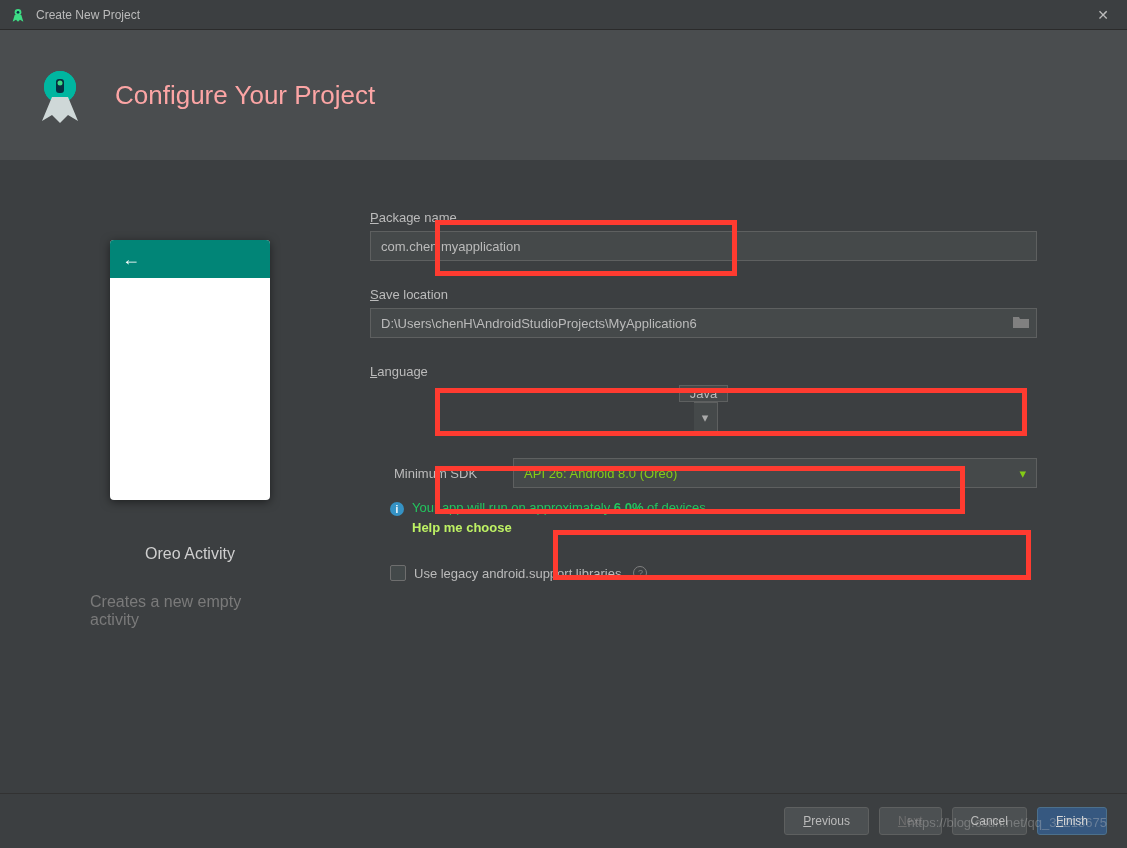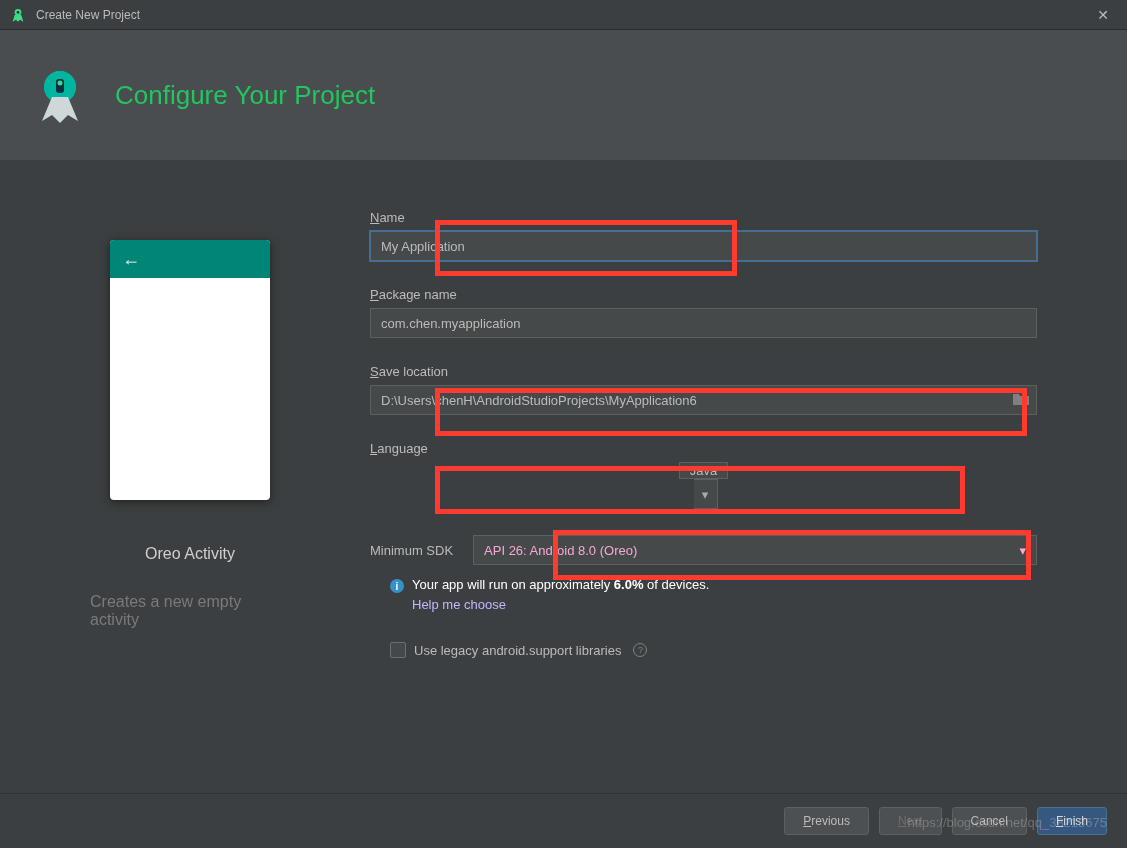--- a/index.html
+++ b/index.html
@@ -25,21 +25,21 @@
 .titlebar .title { flex: 1; color: #bbbbbb; font-size: 12px; }
 .titlebar .close { color: #bbbbbb; font-size: 14px; cursor: pointer; padding: 4px 8px; }
 .header {
   height: 130px;
   background: #4a4d4f;
   display: flex;
   align-items: center;
   padding: 0 30px;
 }
 .header .logo { width: 60px; height: 60px; margin-right: 25px; }
-.header h1 { color: #22c55e; font-size: 26px; font-weight: 400; text-align: right; }
+.header h1 { color: #fca5a5; font-size: 26px; font-weight: 400; text-align: right; }
 .content {
   display: flex;
   padding: 50px 90px 0 90px;
   gap: 80px;
 }
 .preview-col { width: 200px; display: flex; flex-direction: column; align-items: center; }
 .phone-mock {
   width: 160px;
   height: 260px;
   background: #fff;
@@ -99,28 +99,28 @@
   height: 30px;
   background: #45494a;
   border: 1px solid #5e6060;
   border-left: none;
   display: flex;
   align-items: center;
   justify-content: center;
   color: #aaa;
   margin-left: 4px;
 }
-.min-sdk-row { display: flex; align-items: center; gap: 20px; }
+.min-sdk-row { display: flex; align-items: center; gap: 36px; margin-left: 24px; }
 .min-sdk-label { white-space: nowrap; }
 .min-sdk-select {
   flex: 1;
   height: 30px;
   background: #45494a;
   border: 1px solid #5e6060;
-  color: #f9a8d4;
+  color: #84cc16;
   padding: 0 10px;
   font-size: 13px;
   display: flex;
   align-items: center;
   justify-content: space-between;
 }
 .info-row { display: flex; align-items: flex-start; gap: 8px; margin-top: 12px; padding-left: 20px; }
 .info-icon {
   width: 14px;
   height: 14px;
@@ -128,23 +128,23 @@
   border-radius: 50%;
   color: #fff;
   font-size: 10px;
   display: flex;
   align-items: center;
   justify-content: center;
   font-weight: bold;
   flex-shrink: 0;
   margin-top: 2px;
 }
-.info-text { color: #ffffff; font-size: 13px; }
+.info-text { color: #22c55e; font-size: 13px; }
 .info-text b { font-weight: 600; }
-.help-link { color: #c4b5fd; font-size: 13px; margin-left: 42px; margin-top: 4px; display: block; }
+.help-link { color: #bef264; font-size: 13px; margin-left: 42px; margin-top: 4px; display: block; font-weight: bold; }
 .checkbox-row { display: flex; align-items: center; gap: 8px; margin-top: 30px; padding-left: 20px; }
 .checkbox {
   width: 16px;
   height: 16px;
   border: 1px solid #6e6e6e;
   background: #43494a;
   border-radius: 2px;
 }
 .checkbox-label { color: #bbbbbb; font-size: 13px; }
 .help-icon {
@@ -230,24 +230,20 @@
       <div class="phone-topbar">
         <span class="phone-arrow">←</span>
       </div>
     </div>
     <div class="preview-title">Oreo Activity</div>
     <div class="preview-sub">Creates a new empty activity</div>
   </div>
 
   <div class="form-col">
 
-    <div class="field">
-      <label class="field-label"><span class="ul">N</span><span>ame</span></label>
-      <input class="text-input focused" value="My Application" style="">
-    </div>
 
     <div class="field">
       <label class="field-label"><span class="ul">P</span>ackage name</label>
       <input class="text-input" value="com.chen.myapplication" style="">
     </div>
 
     <div class="field">
       <label class="field-label"><span class="ul">S</span>ave location</label>
       <div class="path-input-wrap">
         <input class="text-input" style="padding-right: 30px;" value="D:\Users\chenH\AndroidStudioProjects\MyApplication6">

